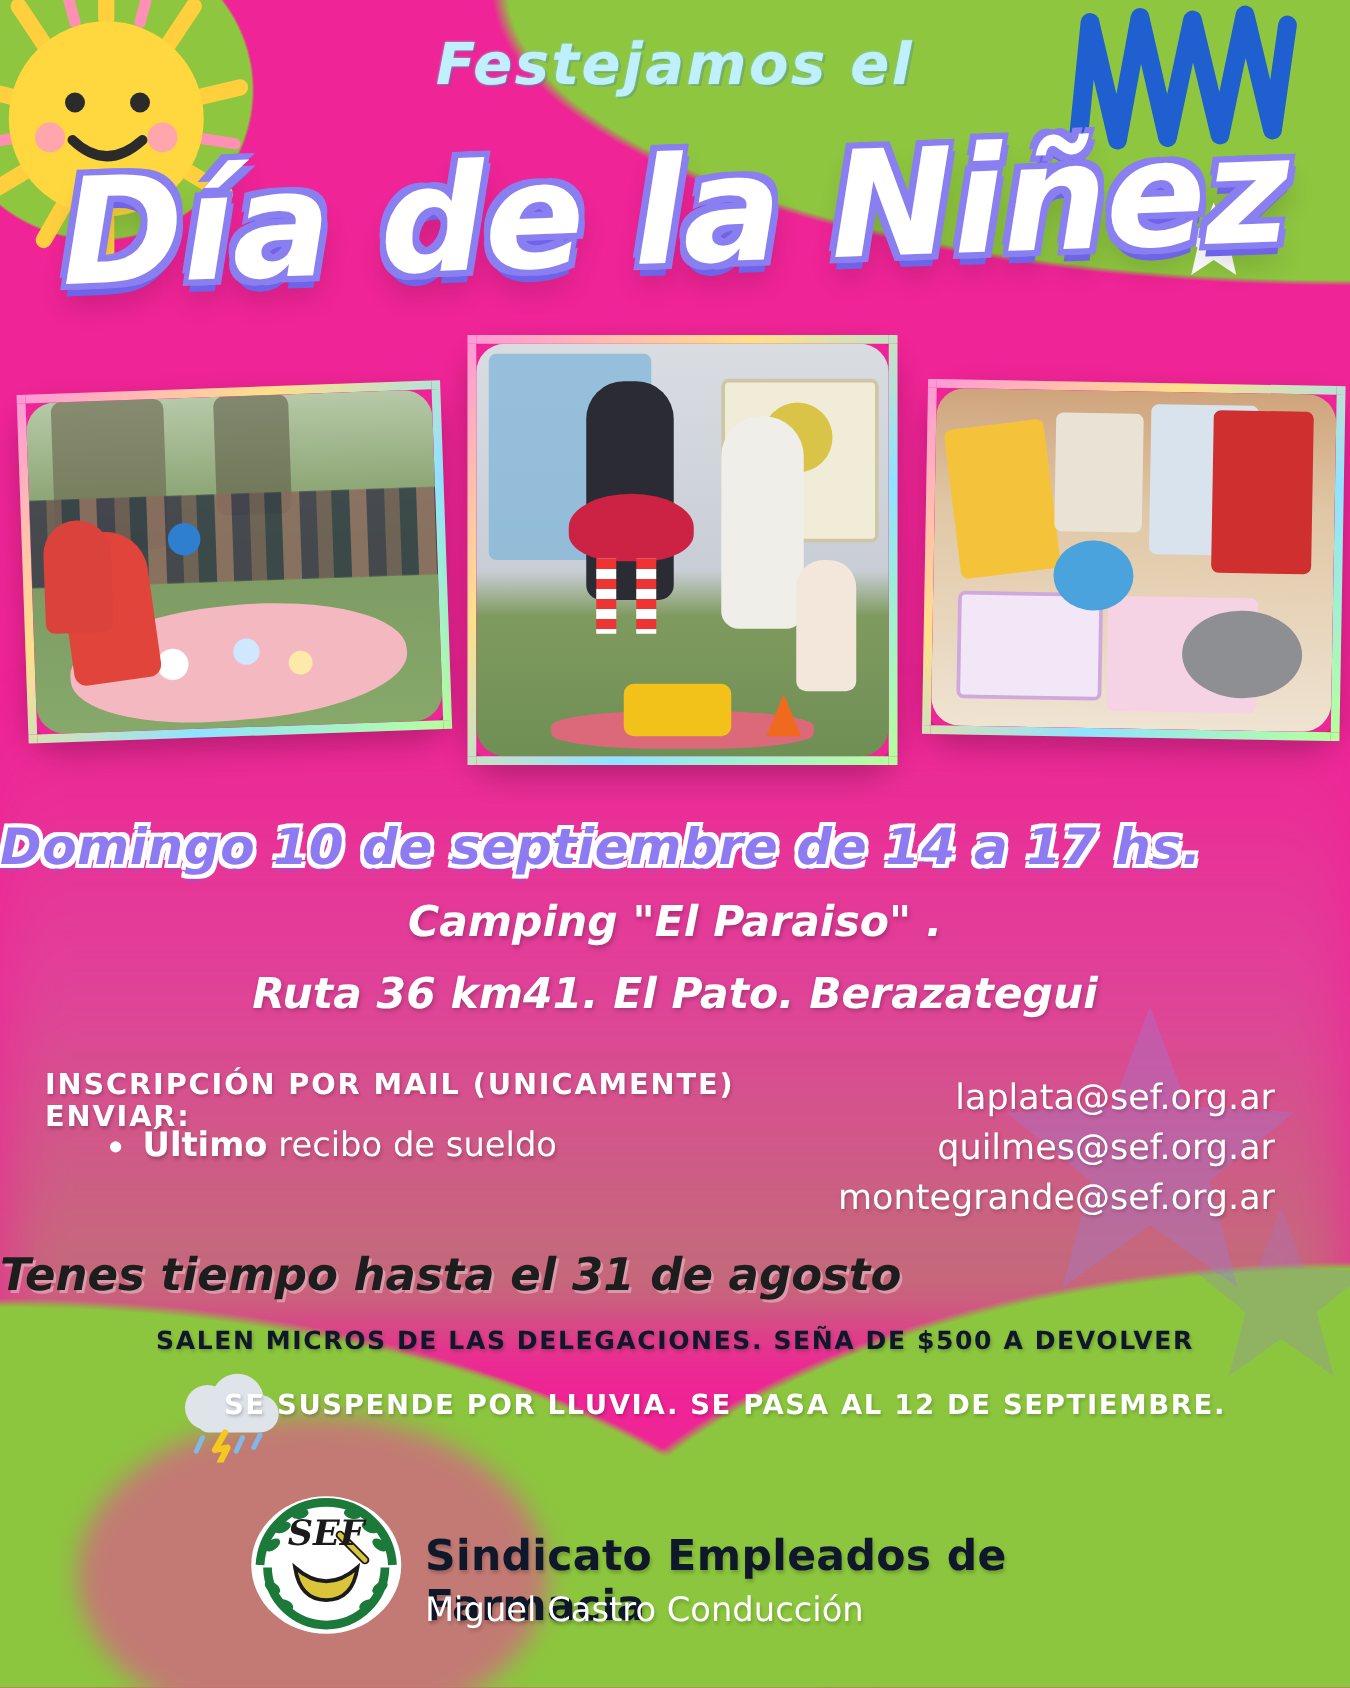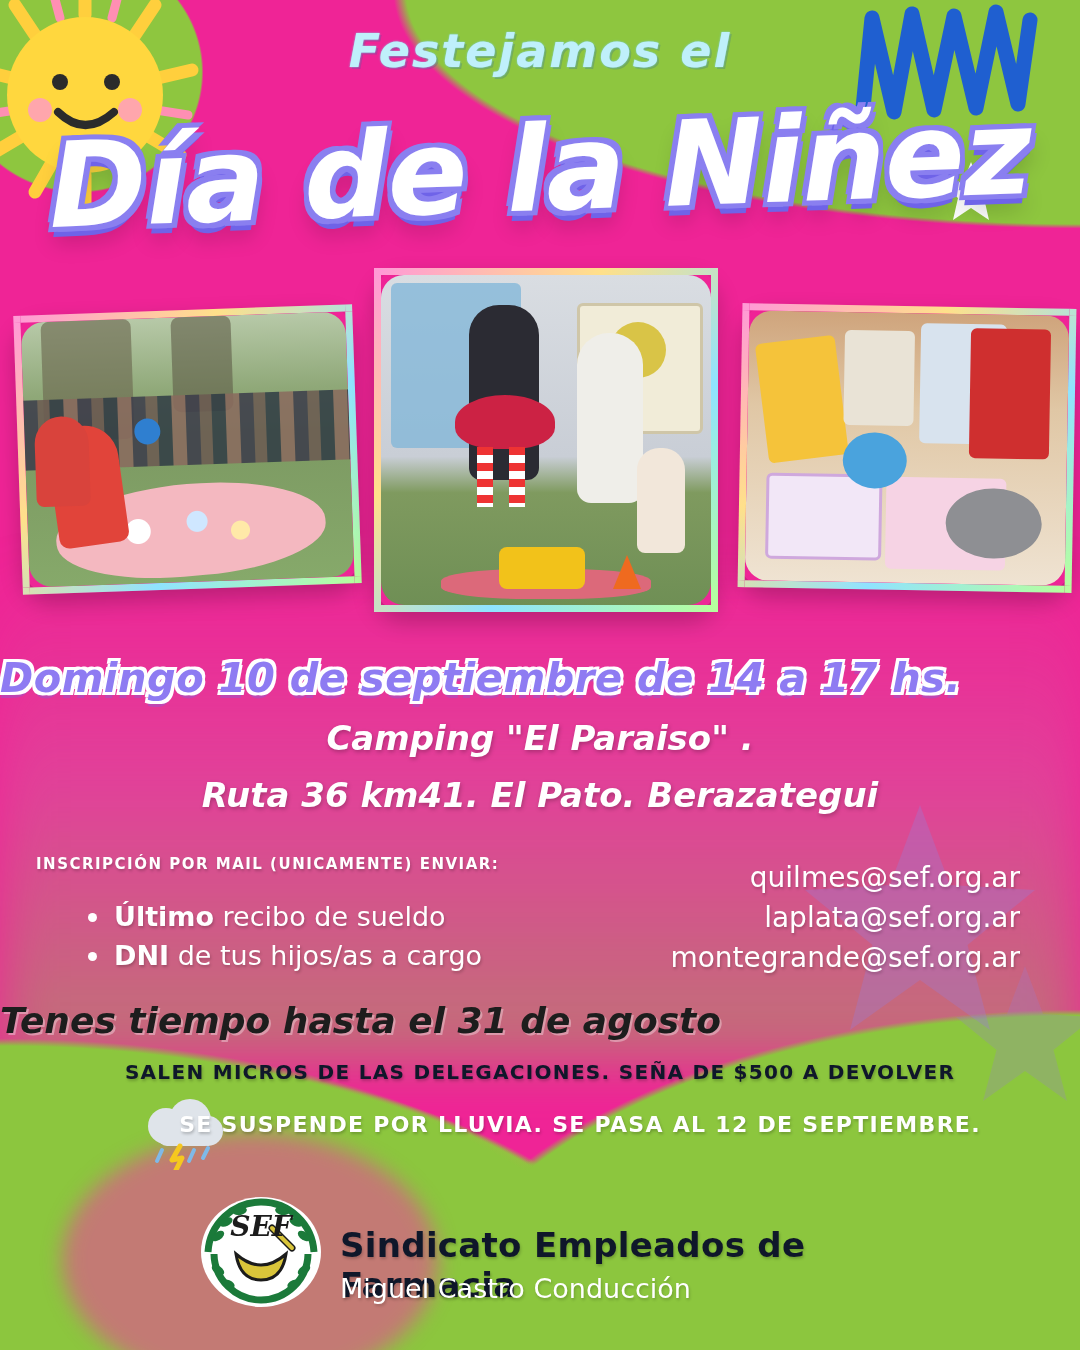--- a/index.html
+++ b/index.html
@@ -139,21 +139,21 @@
     font-size:34px;font-weight:700;font-style:italic;color:#ffffff;
     text-shadow:1px 2px 4px rgba(0,0,0,.25);
   }
   .place2{
     position:absolute;left:0;right:0;top:775px;text-align:center;
     font-size:34px;font-weight:700;font-style:italic;color:#ffffff;
     text-shadow:1px 2px 4px rgba(0,0,0,.25);
   }
   .insc{
     position:absolute;left:36px;top:855px;width:600px;
-    font-size:15px;font-weight:700;color:#ffffff;letter-spacing:1.5px;
+    font-size:23px;font-weight:700;color:#ffffff;letter-spacing:1.5px;
     text-shadow:1px 2px 3px rgba(0,0,0,.22);
   }
   .bullets{position:absolute;left:80px;top:893px;width:560px;margin:0;padding:0;list-style:none;}
   .bullets li{
     position:relative;padding-left:34px;margin:8px 0;
     font-size:27px;color:#ffffff;font-weight:400;
     text-shadow:1px 2px 3px rgba(0,0,0,.22);
   }
   .bullets li b{font-weight:800;}
   .bullets li:before{
@@ -299,28 +299,25 @@
   <div class="when">Domingo 10 de septiembre de 14 a 17 hs.</div>
   <div class="place1">Camping "El Paraiso" .</div>
   <div class="place2">Ruta 36 km41. El Pato. Berazategui</div>
 
   <div class="insc">INSCRIPCIÓN POR MAIL (UNICAMENTE) ENVIAR:</div>
 
   <ul class="bullets">
     <li>
       <b>Último</b><span> recibo de sueldo</span>
     </li>
-    <li>
-      <b>DNI</b><span> de tus hijos/as a cargo</span>
-    </li>
   </ul>
 
   <div class="mails">
+    <div>laplata@sef.org.ar</div>
     <div>quilmes@sef.org.ar</div>
-    <div>laplata@sef.org.ar</div>
     <div>montegrande@sef.org.ar</div>
   </div>
 
   <div class="deadline">Tenes tiempo hasta el 31 de agosto</div>
 
   <svg class="cloud" viewBox="0 0 86 72">
     <g fill="#dfe4ea">
       <circle cx="26" cy="28" r="18"></circle>
       <circle cx="50" cy="22" r="21"></circle>
       <circle cx="68" cy="33" r="15"></circle>

